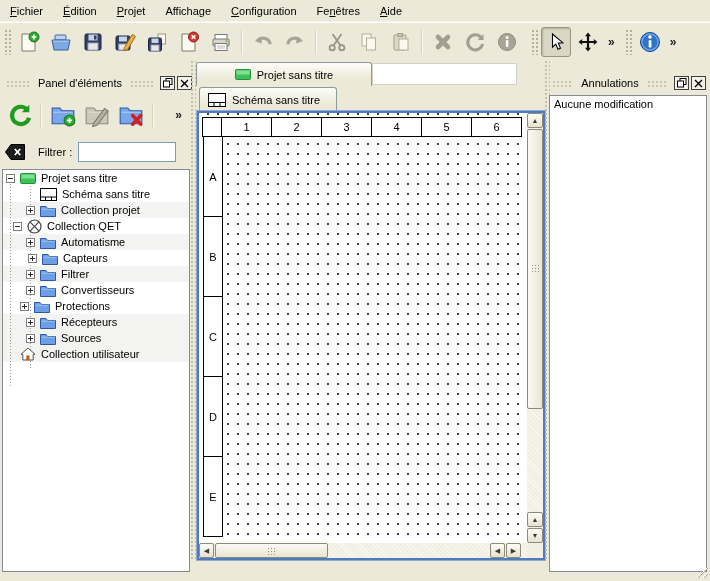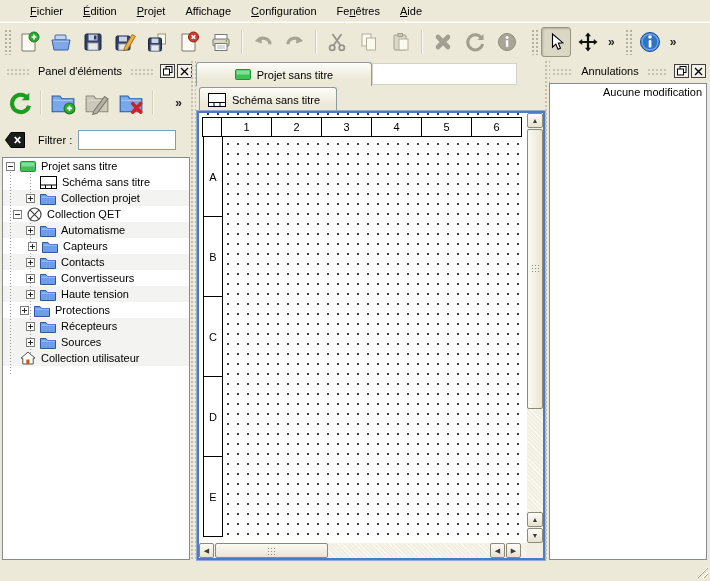--- a/index.html
+++ b/index.html
@@ -6,38 +6,38 @@
   html,body { width:710px; height:581px; }
   body {
     position:relative; overflow:hidden;
     background:#ece9d8; color:#000;
     font:11px "Liberation Sans", sans-serif;
   }
   svg { display:block; }
 
   
   #menubar { position:absolute; left:0; top:0; width:710px; height:22px;
-    display:flex; align-items:center; padding-left:20px; border-bottom:1px solid #f6f4ea; }
+    display:flex; align-items:center; padding-left:0; border-bottom:1px solid #f6f4ea; }
   .menu-item { padding:3px 10px; cursor:default; }
   .menu-item .key { text-decoration:underline; }
 
   
   #toolbar { position:absolute; left:0; top:22px; width:710px; height:38px;
     display:flex; align-items:center; padding-left:2px; border-top:1px solid #fff; }
   .thandle { width:7px; height:26px; margin:0 2px;
     background:radial-gradient(#b4b09c 1px, transparent 1.3px) 0 0/4px 4px; }
   .tbtn { width:30px; height:30px; display:flex; align-items:center; justify-content:center;
     border:1px solid transparent; border-radius:3px; margin:0 1px; }
   .tbtn.pressed { border:1px solid #99957f; background:#dbd7c5;
     box-shadow:inset 1px 1px 2px rgba(0,0,0,.18); }
   .tsep { width:0; height:24px; border-left:1px solid #d4d0bc; border-right:1px solid #fbfaf4; margin:0 4px; }
   .chev { font-size:12px; font-weight:bold; padding:0 4px; color:#222; }
 
   
-  .dock { position:absolute; top:60px; height:501px; }
+  .dock { position:absolute; top:72px; height:501px; }
   #left-dock  { left:0;   width:196px; }
   #right-dock { left:546px; width:164px; }
   .dock-header { position:absolute; top:2px; left:2px; right:4px; height:18px;
     display:flex; align-items:center; }
   .dh-tex { flex:1; height:7px; margin:0 4px;
     background:radial-gradient(#c8c4b0 1px, transparent 1.3px) 0 0/4px 4px; }
   .dh-title { padding:0 4px; white-space:nowrap; }
   .dockbtn { width:15px; height:14px; margin-left:2px; flex:none;
     border:1px solid #404040; background:#f5f3e9;
     display:flex; align-items:center; justify-content:center; }
@@ -131,21 +131,21 @@
   #h-right { right:6px; top:0; width:15px; height:15px; }
   #sb-corner { position:absolute; right:0; bottom:0; width:16px; height:15px; background:#f1efe2; }
 
   
   .vsplit { position:absolute; top:60px; height:501px; width:6px;
     background:radial-gradient(#c4c0ac 1px, transparent 1.3px) 0 0/4px 4px; }
 
   
   #undo-list { position:absolute; top:23px; left:3px; right:3px; bottom:1px;
     background:#fff; border:1px solid #838c95; }
-  .ulist-item { padding:2px 4px;text-align:right; }
+  .ulist-item { padding:2px 4px; }
 
   
   #statusbar { position:absolute; left:0; top:561px; width:710px; height:20px; }
   #size-grip { position:absolute; right:2px; bottom:3px; width:13px; height:13px;
     background:repeating-linear-gradient(135deg, transparent 0 2px, #fff 2px 3px, #a6a28c 3px 4px);
     clip-path:polygon(100% 0, 100% 100%, 0 100%); }
 </style>
 </head>
 <body>
 
@@ -485,41 +485,31 @@
       <span class="tlabel">Capteurs</span>
     </div>
     <div class="trow alt" style="padding-left:23px">
       <span class="exp plus"></span>
       <span class="ticon">
           <svg width="16" height="13" viewBox="0 0 16 13">
             <path d="M0.5 2.5h5.5l1.5 2h8v8H0.5z" fill="#6d9fe8" stroke="#2c5aa0"></path>
             <path d="M1.5 5.2h13.5" stroke="#a6c6f2"></path>
           </svg>
         </span>
-      <span class="tlabel">Contacts</span>
+      <span class="tlabel">Filtrer</span>
     </div>
     <div class="trow" style="padding-left:23px">
       <span class="exp plus"></span>
       <span class="ticon">
           <svg width="16" height="13" viewBox="0 0 16 13">
             <path d="M0.5 2.5h5.5l1.5 2h8v8H0.5z" fill="#6d9fe8" stroke="#2c5aa0"></path>
             <path d="M1.5 5.2h13.5" stroke="#a6c6f2"></path>
           </svg>
         </span>
       <span class="tlabel">Convertisseurs</span>
-    </div>
-    <div class="trow alt" style="padding-left:23px">
-      <span class="exp plus"></span>
-      <span class="ticon">
-          <svg width="16" height="13" viewBox="0 0 16 13">
-            <path d="M0.5 2.5h5.5l1.5 2h8v8H0.5z" fill="#6d9fe8" stroke="#2c5aa0"></path>
-            <path d="M1.5 5.2h13.5" stroke="#a6c6f2"></path>
-          </svg>
-        </span>
-      <span class="tlabel">Haute tension</span>
     </div>
     <div class="trow" style="padding-left:17px">
       <span class="exp plus"></span>
       <span class="ticon">
           <svg width="16" height="13" viewBox="0 0 16 13">
             <path d="M0.5 2.5h5.5l1.5 2h8v8H0.5z" fill="#6d9fe8" stroke="#2c5aa0"></path>
             <path d="M1.5 5.2h13.5" stroke="#a6c6f2"></path>
           </svg>
         </span>
       <span class="tlabel">Protections</span>

